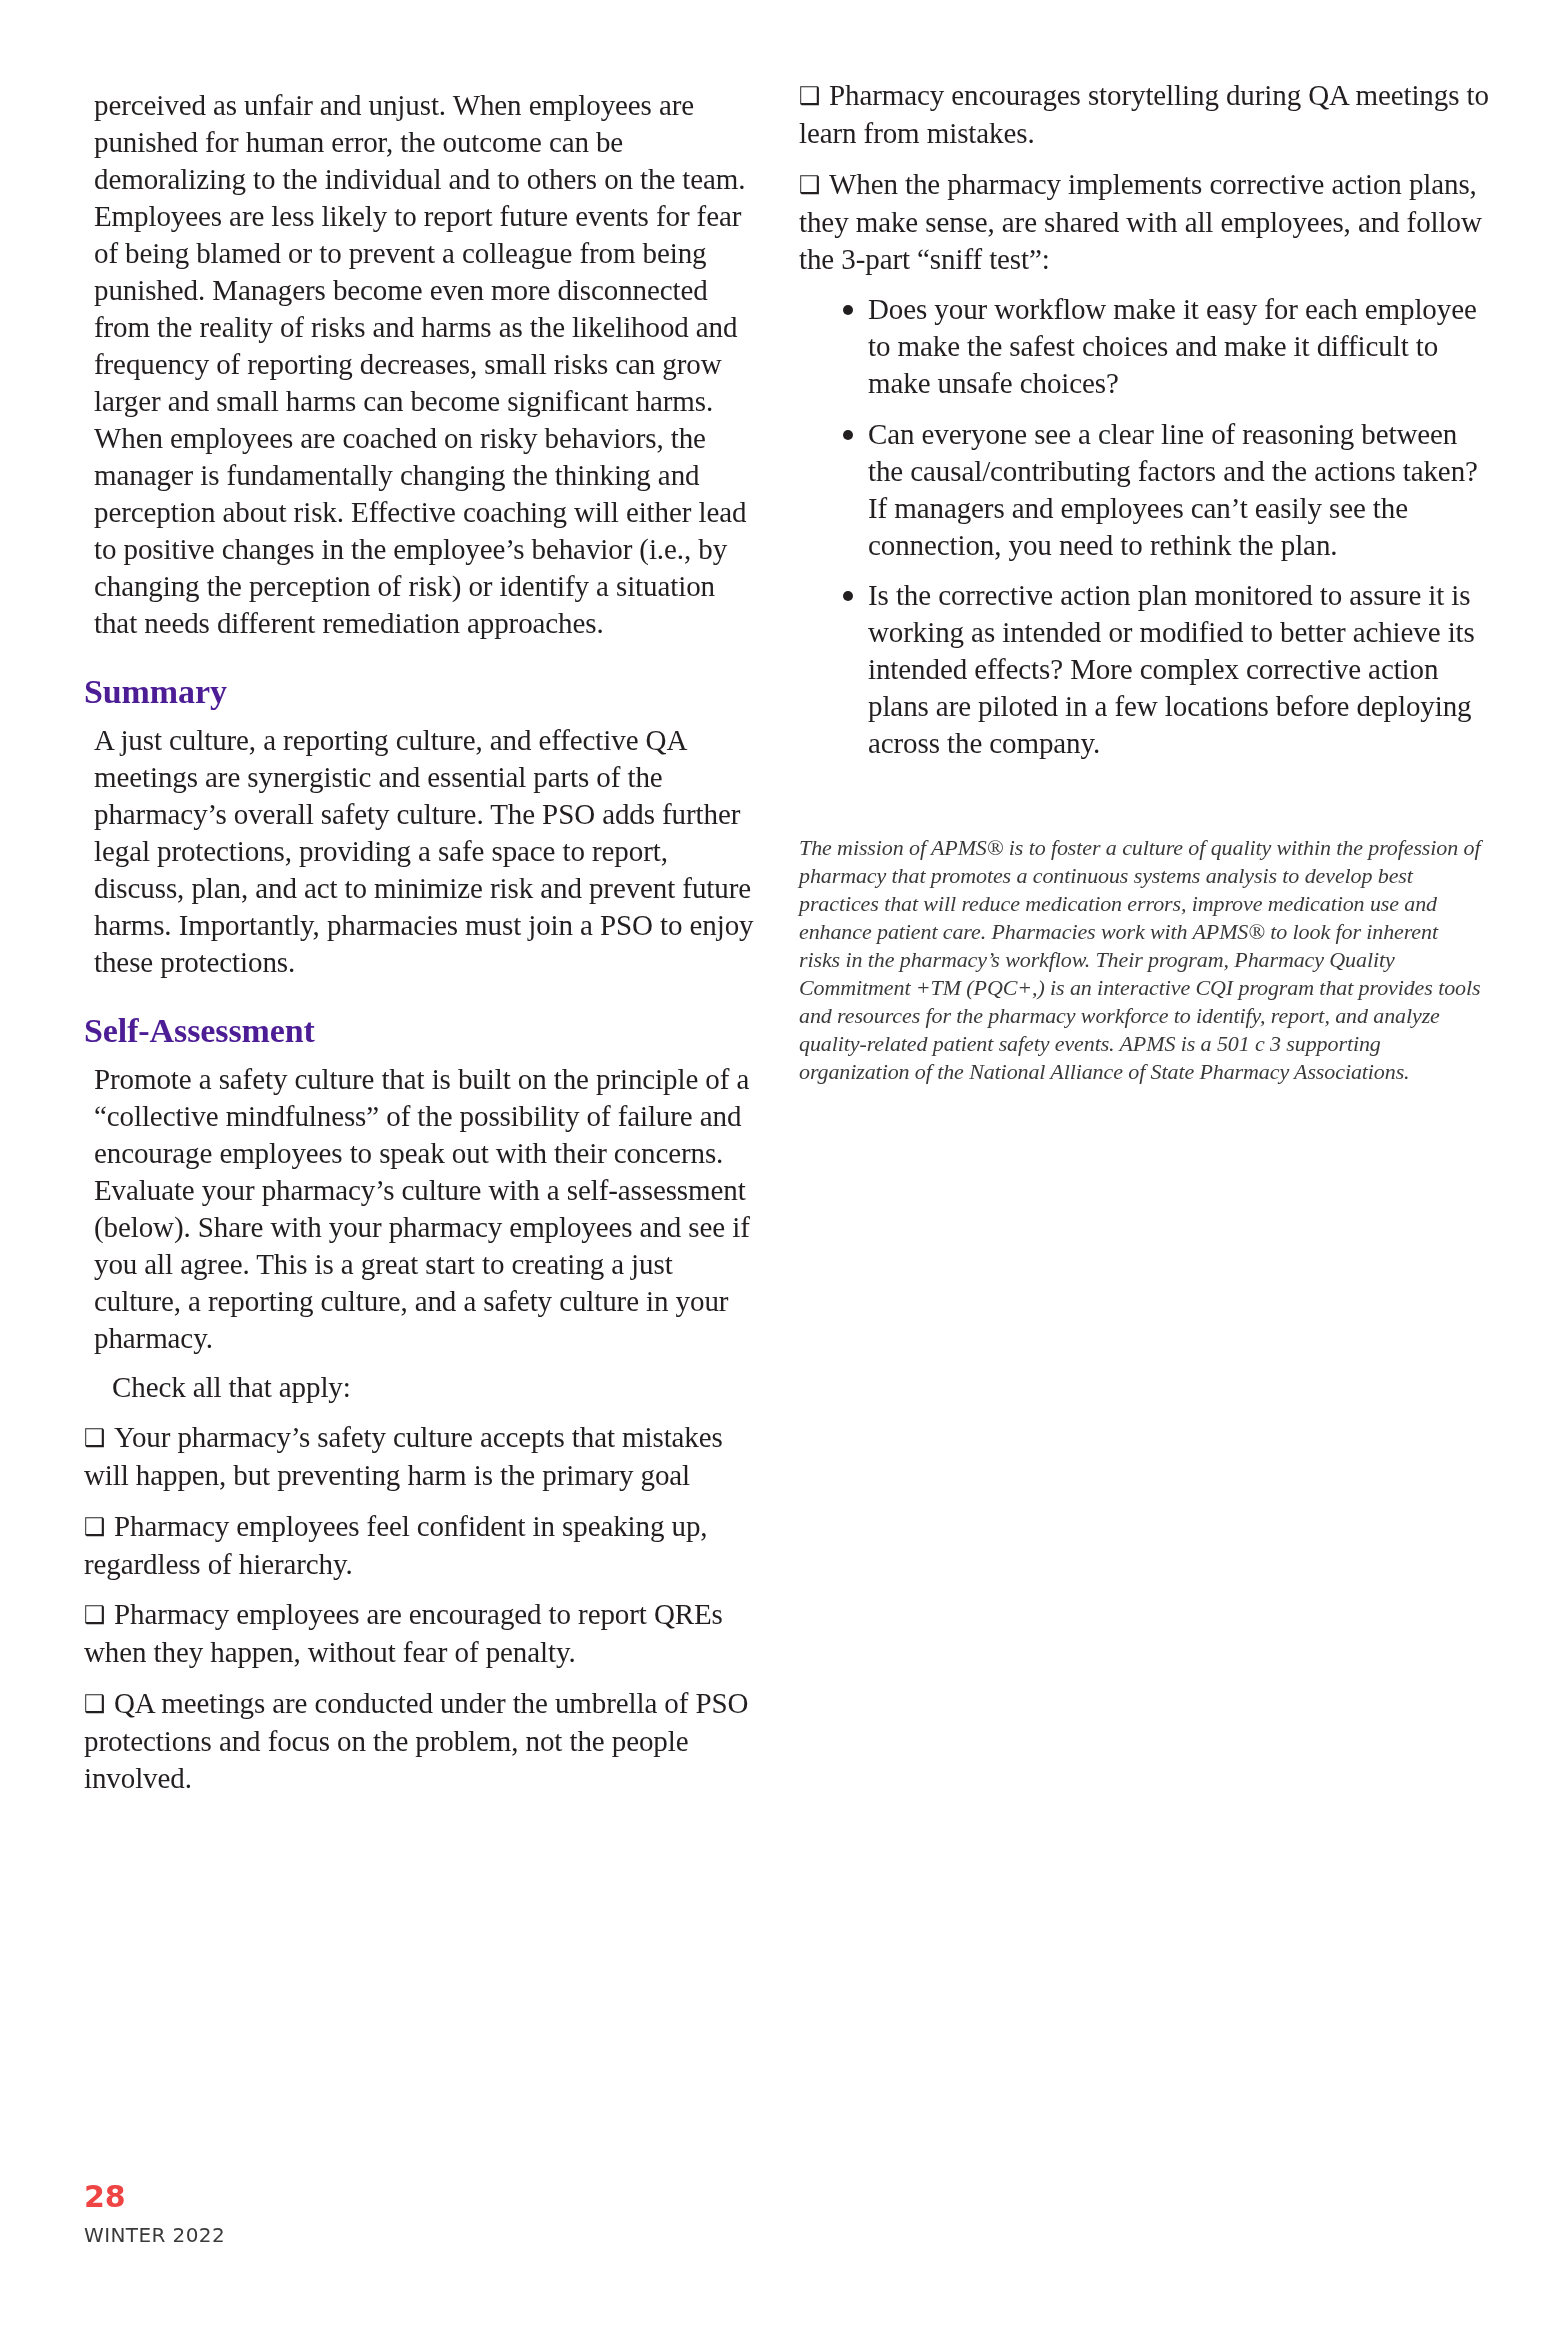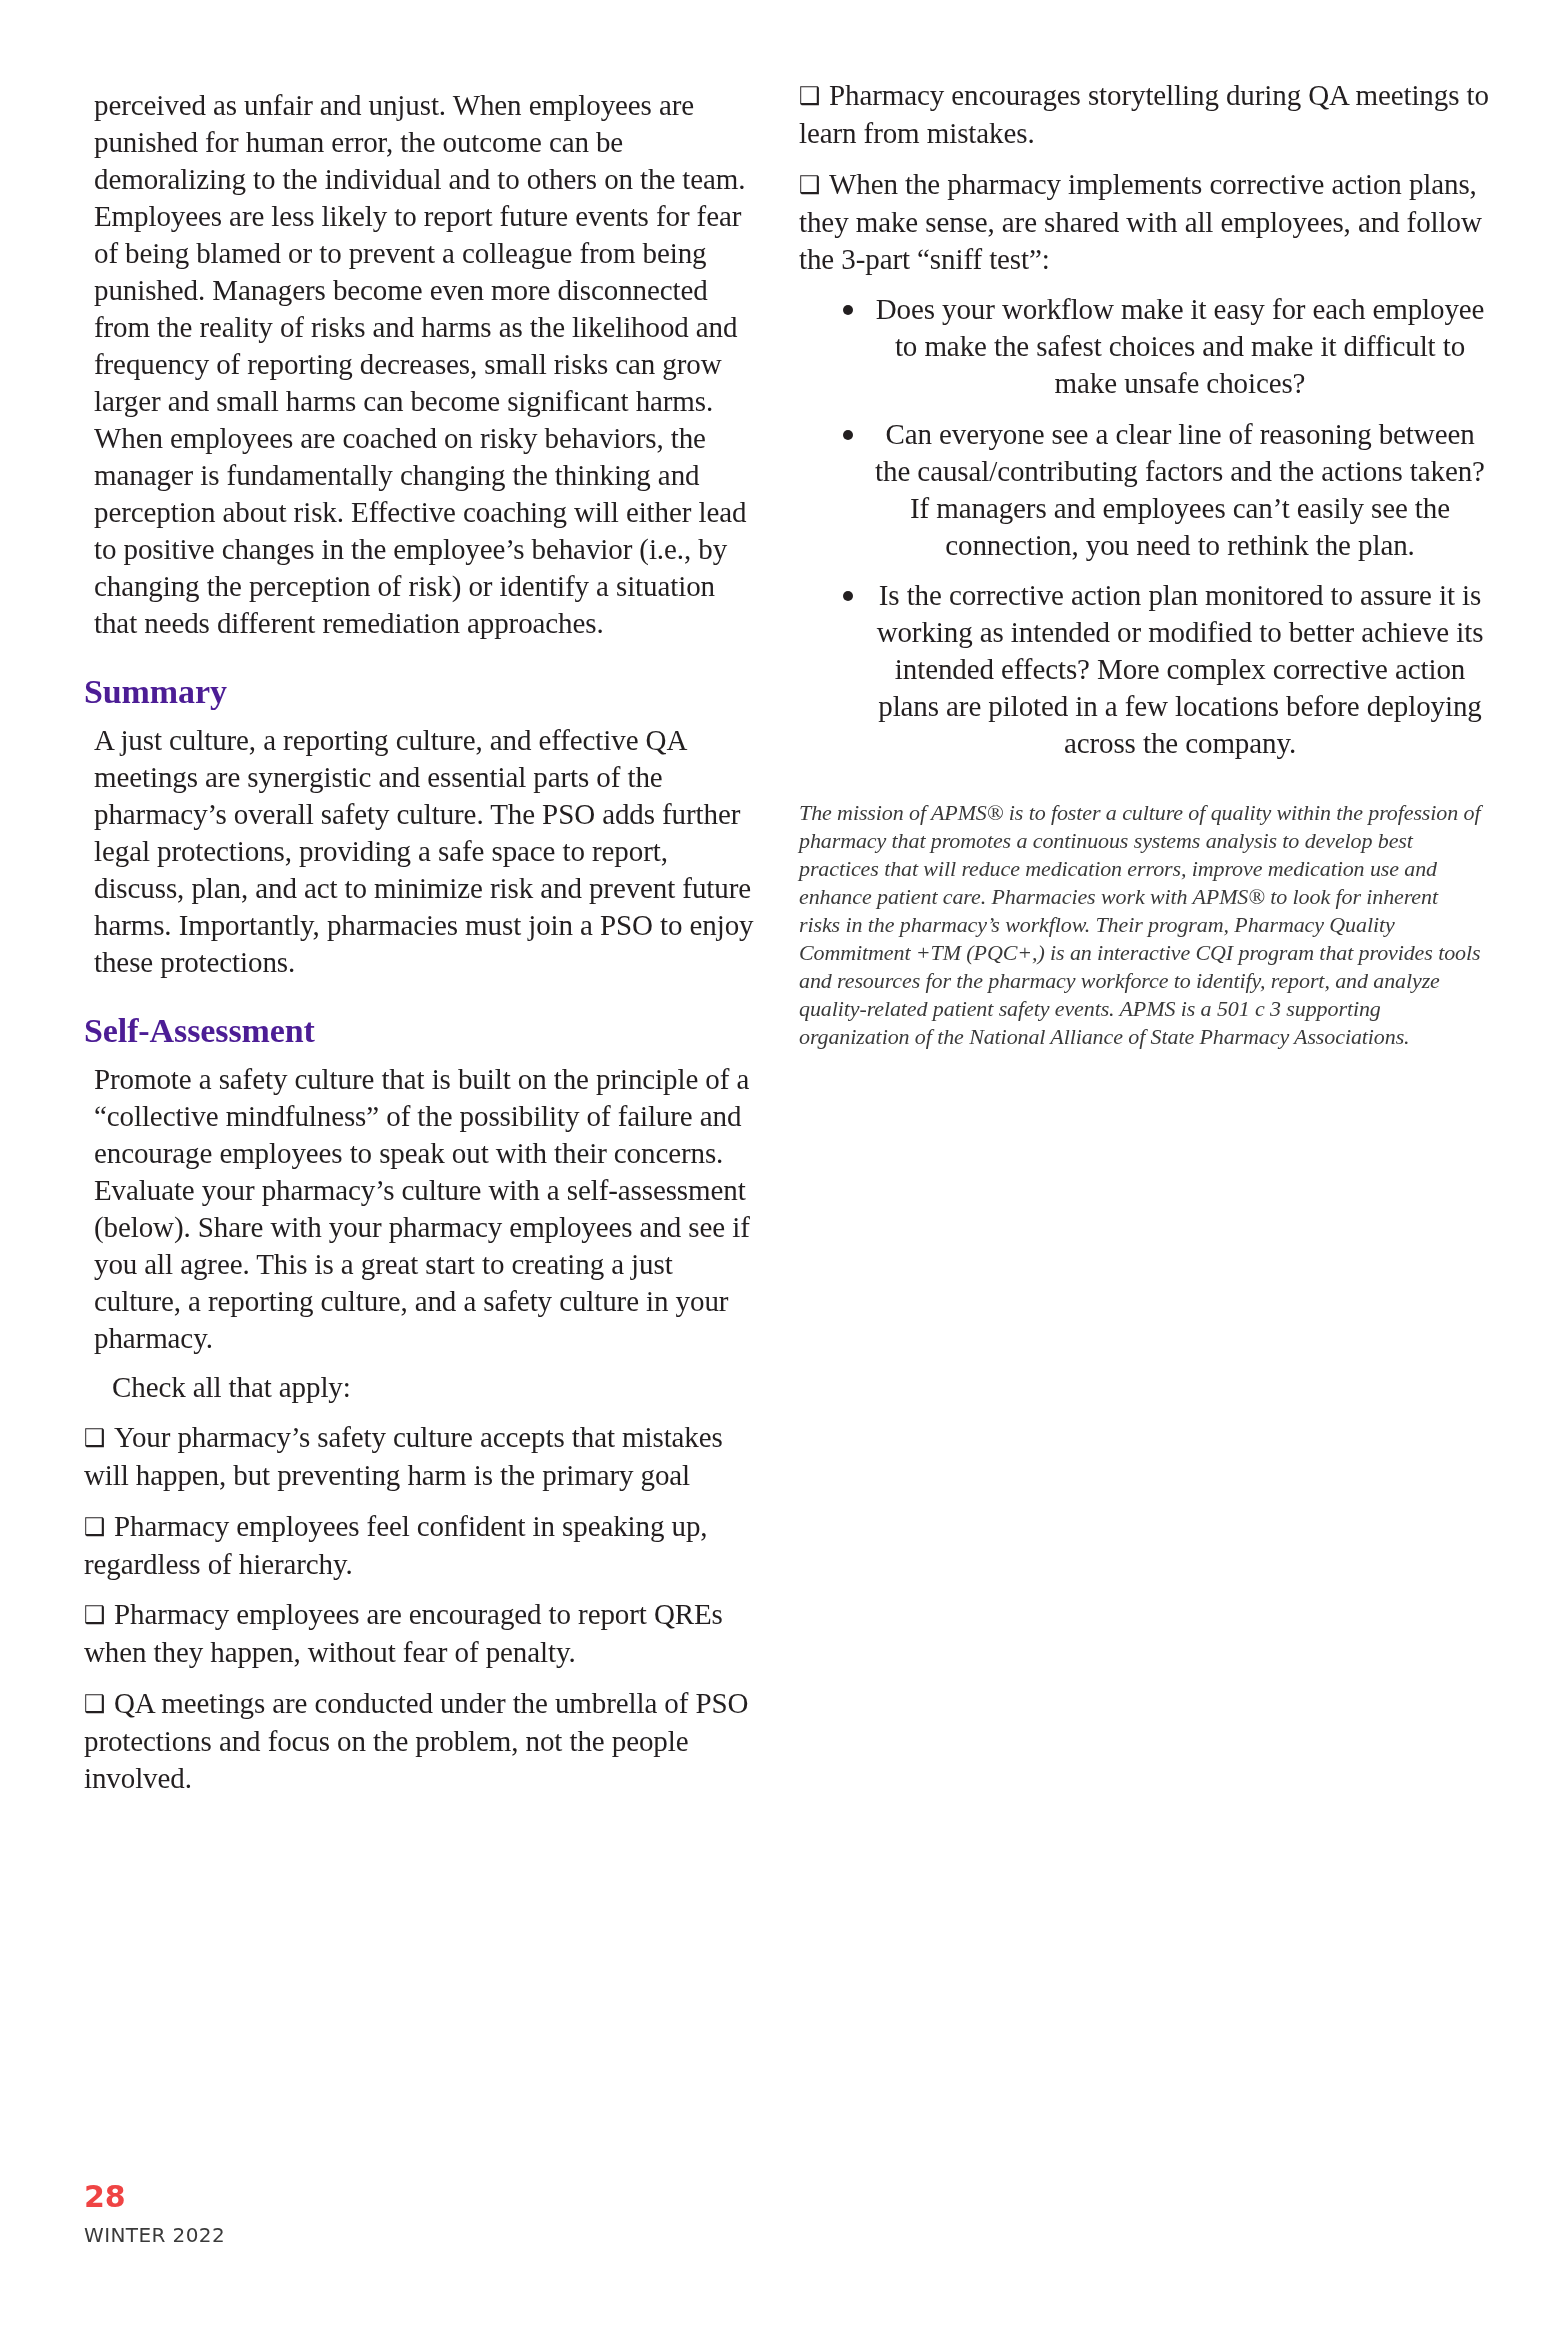--- a/index.html
+++ b/index.html
@@ -42,30 +42,30 @@
 
   .check-item { margin-bottom: 13.4px; }
   .check-box {
     font-family: "DejaVu Sans", sans-serif;
     font-size: 24px;
     display: inline-block;
     width: 30px;
     vertical-align: 0.8px;
   }
 
-  .bullets { list-style: none; margin-top: 11.7px; padding-left: 0; text-align: center; }
+  .bullets { list-style: none; margin-top: 11.7px; padding-left: 0; }
   .bullet-item { position: relative; padding-left: 69px; margin-bottom: 13.4px; }
   .bullet-dot {
     position: absolute; left: 44px; top: 14px;
     width: 10px; height: 10px; border-radius: 50%;
     background: #231f20;
   }
 
   .footnote {
-    margin-top: 37px;
+    margin-top: 72px;
     font-family: "Liberation Serif", "DejaVu Serif", serif;
     font-style: italic;
     font-size: 22px;
     line-height: 28px;
     color: #3a3a3a;
     width: 685px;
   }
 
   .footer { position: absolute; left: 84px; top: 2178px; }
   .page-number {

